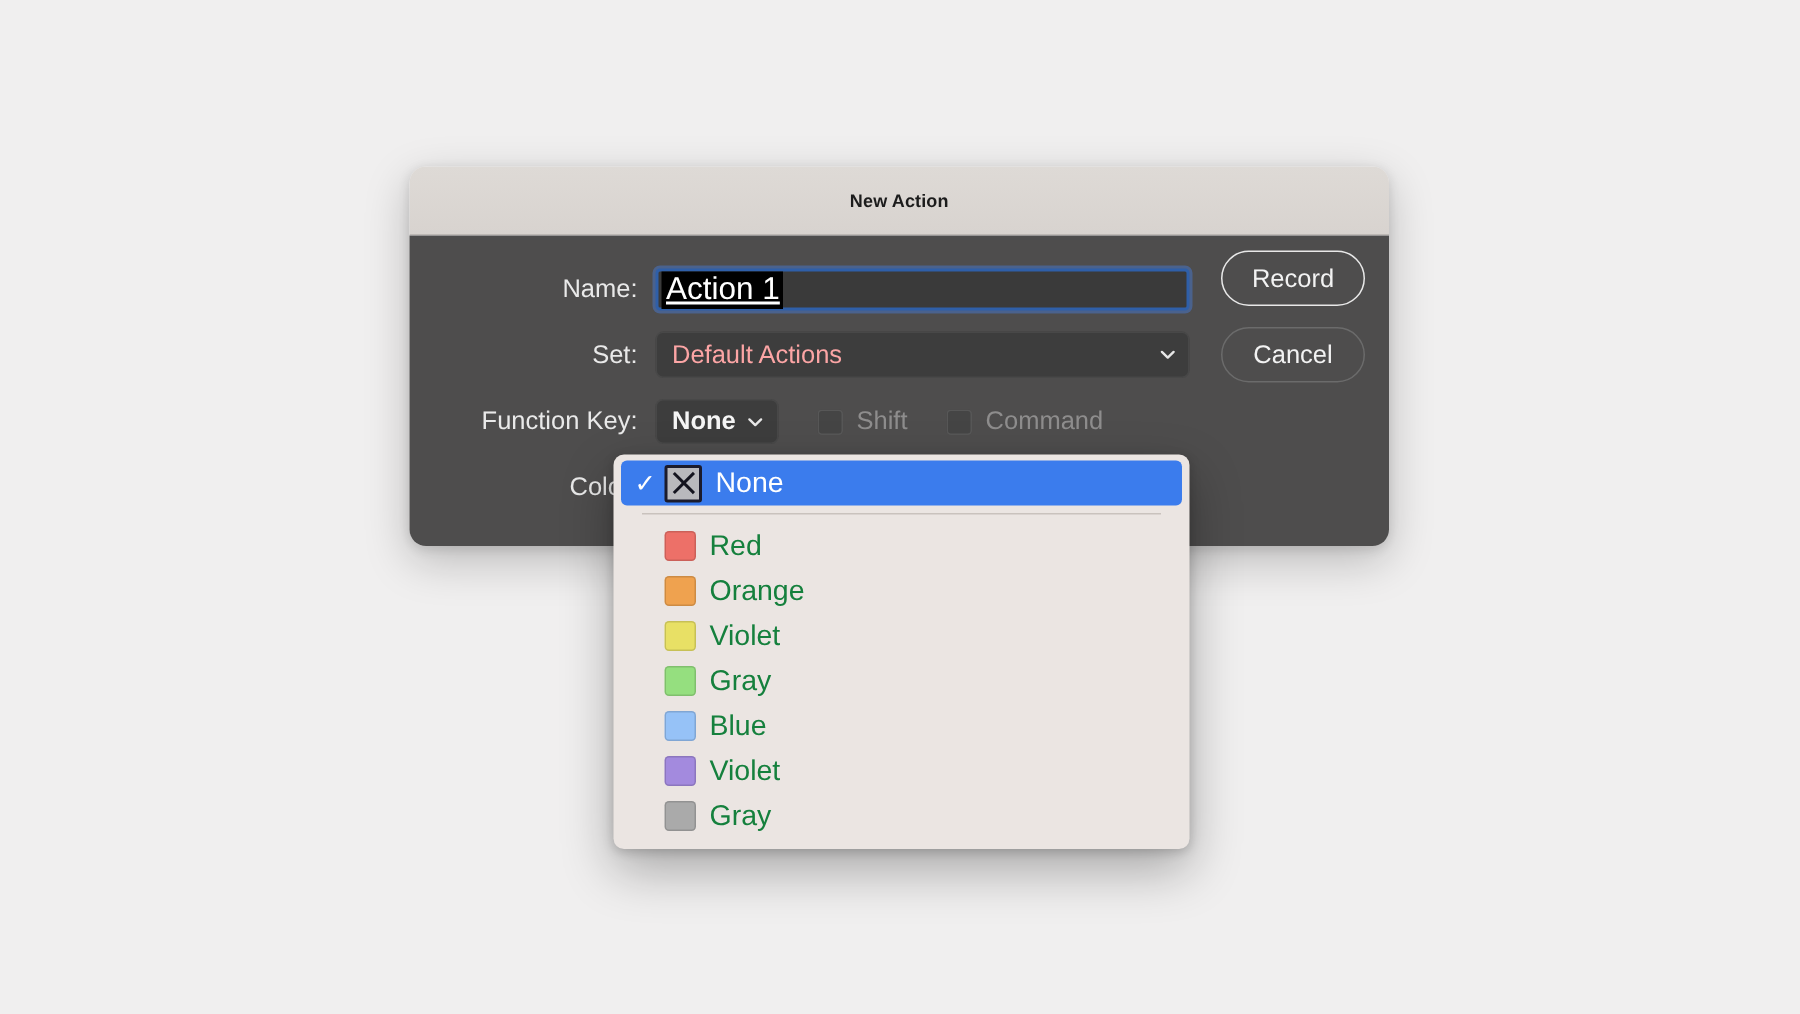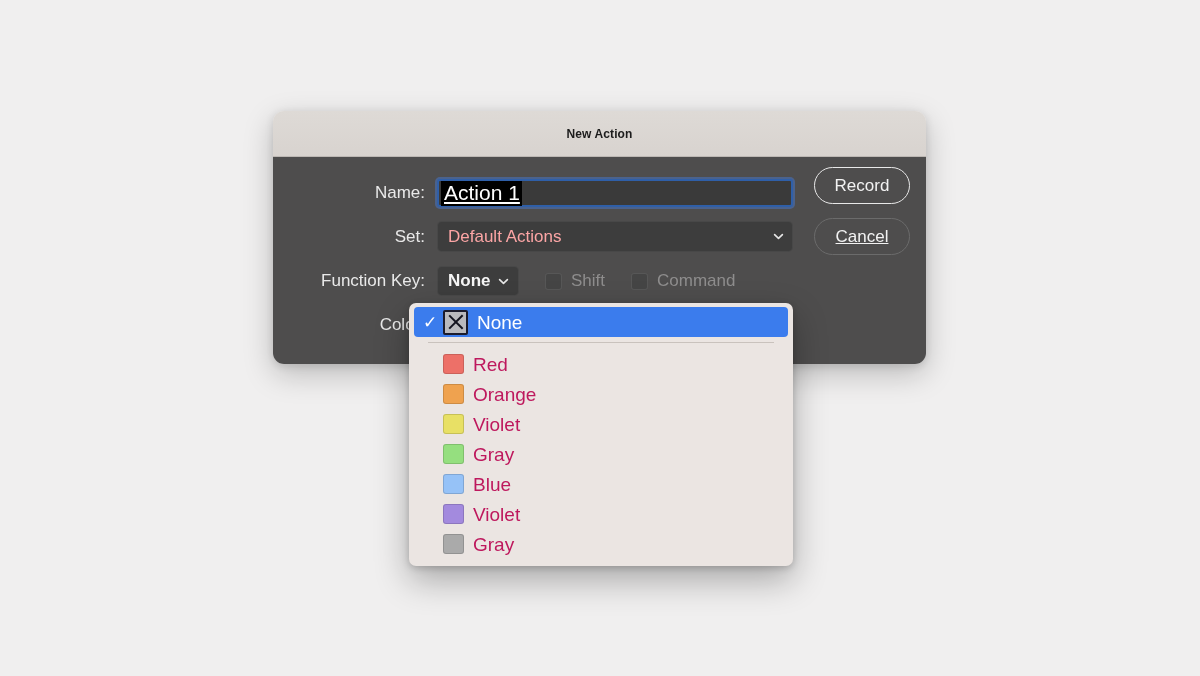--- a/index.html
+++ b/index.html
@@ -176,21 +176,20 @@
     font-size: 17px;
     color: #f2f2f2;
     box-sizing: border-box;
     cursor: default;
   }
   .pill-button.primary {
     border: 1.6px solid #e8e8e8;
   }
   .pill-button.secondary {
     border: 1.6px solid #6b6b6b;
-    text-decoration: underline;
   }
 
   
   #color-menu {
     position: absolute;
     left: 409px;
     top: 303px;
     width: 384px;
     background: #ebe5e2;
     border-radius: 7px;
@@ -250,21 +249,21 @@
     width: 21px;
     height: 20px;
     border-radius: 3px;
     flex: none;
     margin-right: 9px;
     box-shadow: inset 0 0 0 1px rgba(0,0,0,0.14);
   }
 
   .menu-label {
     font-size: 19px;
-    color: #be185d;
+    color: #15803d;
     line-height: 1;
   }
   .menu-item.selected .menu-label { color: #ffffff; }
 
   .menu-separator {
     height: 1px;
     background: #c9c2bd;
     margin: 5px 14px 6px 14px;
   }
 </style>

